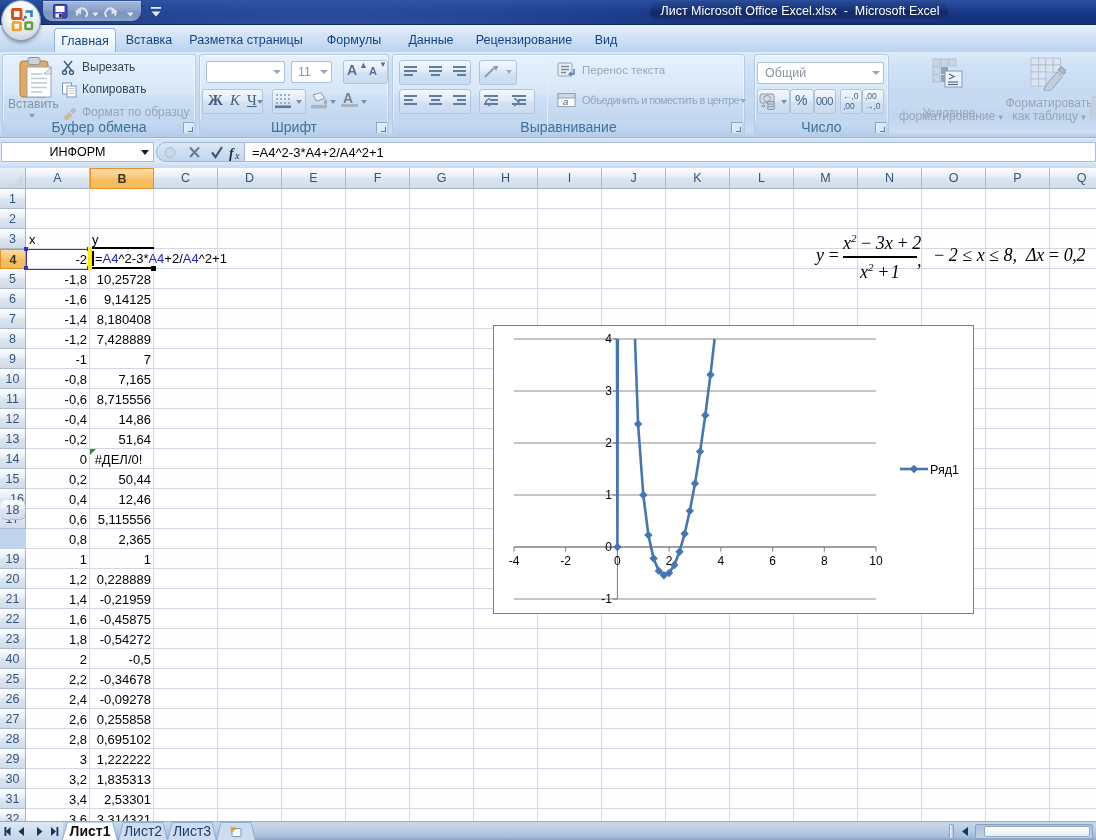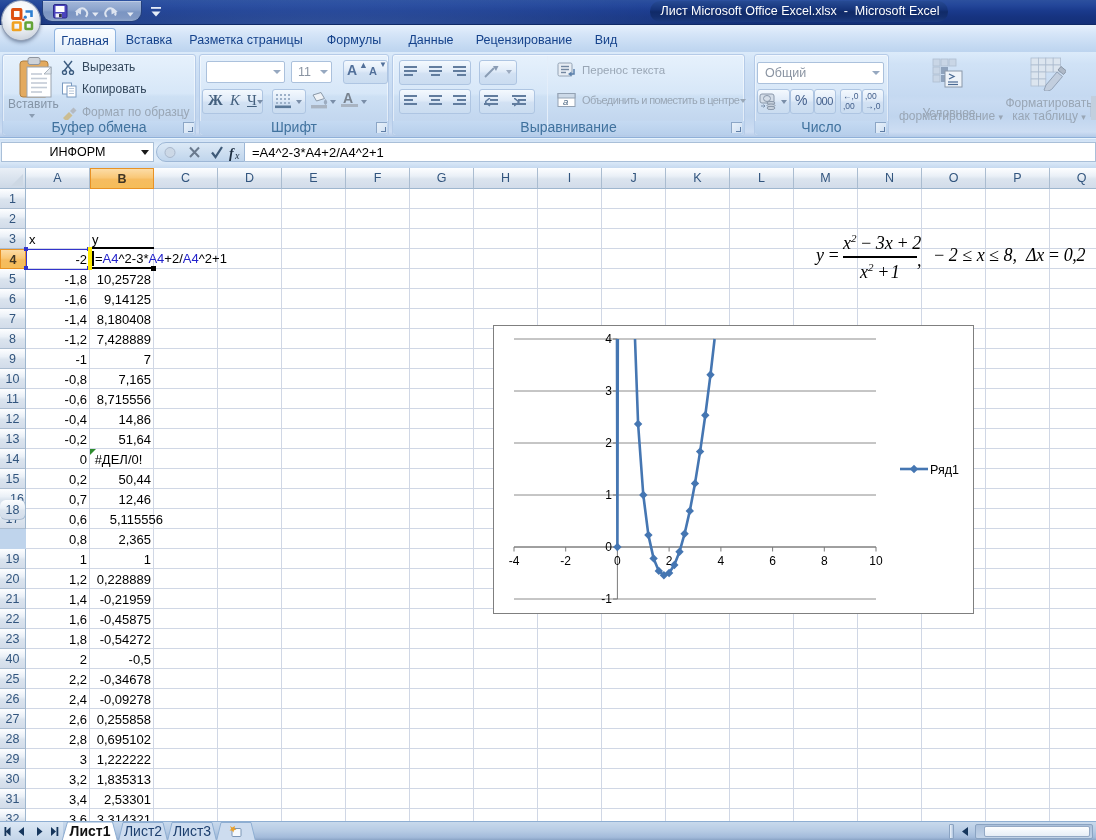--- a/index.html
+++ b/index.html
@@ -468,24 +468,24 @@
 <div class="cr" style="left:26px;top:389px;width:61px;">-0,6</div>
 <div class="cr" style="left:90px;top:389px;width:61px;">8,715556</div>
 <div class="cr" style="left:26px;top:409px;width:61px;">-0,4</div>
 <div class="cr" style="left:90px;top:409px;width:61px;">14,86</div>
 <div class="cr" style="left:26px;top:429px;width:61px;">-0,2</div>
 <div class="cr" style="left:90px;top:429px;width:61px;">51,64</div>
 <div class="cr" style="left:26px;top:449px;width:61px;">0</div>
 <div class="cc" style="left:88px;top:449px;width:61px;">#ДЕЛ/0!</div>
 <div class="cr" style="left:26px;top:469px;width:61px;">0,2</div>
 <div class="cr" style="left:90px;top:469px;width:61px;">50,44</div>
-<div class="cr" style="left:26px;top:489px;width:61px;">0,7</div>
+<div class="cr" style="left:26px;top:489px;width:61px;">0,4</div>
 <div class="cr" style="left:90px;top:489px;width:61px;">12,46</div>
 <div class="cr" style="left:26px;top:509px;width:61px;">0,6</div>
-<div class="cr" style="left:90px;top:509px;width:61px;margin-left:12px;">5,115556</div>
+<div class="cr" style="left:90px;top:509px;width:61px;">5,115556</div>
 <div class="cr" style="left:26px;top:529px;width:61px;">0,8</div>
 <div class="cr" style="left:90px;top:529px;width:61px;">2,365</div>
 <div class="cr" style="left:26px;top:549px;width:61px;">1</div>
 <div class="cr" style="left:90px;top:549px;width:61px;">1</div>
 <div class="cr" style="left:26px;top:569px;width:61px;">1,2</div>
 <div class="cr" style="left:90px;top:569px;width:61px;">0,228889</div>
 <div class="cr" style="left:26px;top:589px;width:61px;">1,4</div>
 <div class="cr" style="left:90px;top:589px;width:61px;">-0,21959</div>
 <div class="cr" style="left:26px;top:609px;width:61px;">1,6</div>
 <div class="cr" style="left:90px;top:609px;width:61px;">-0,45875</div>

